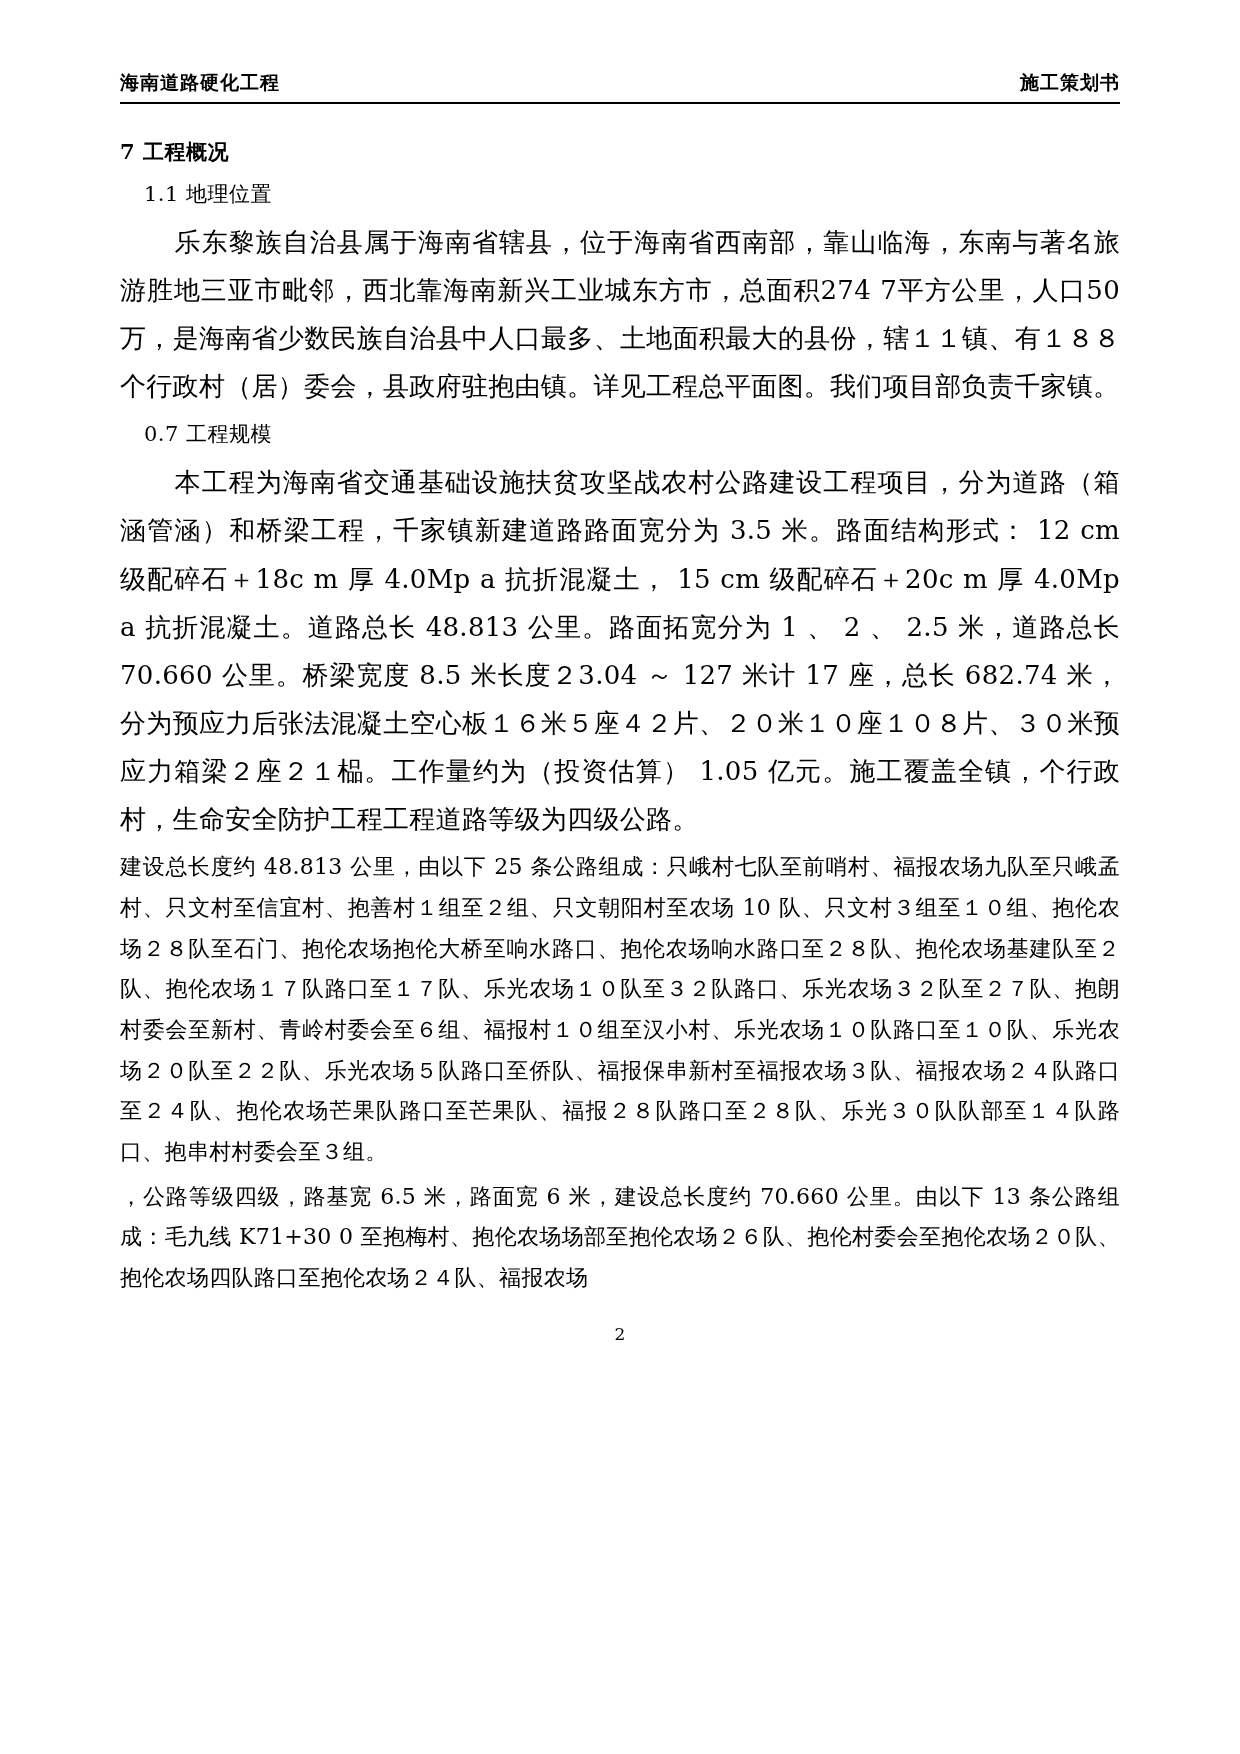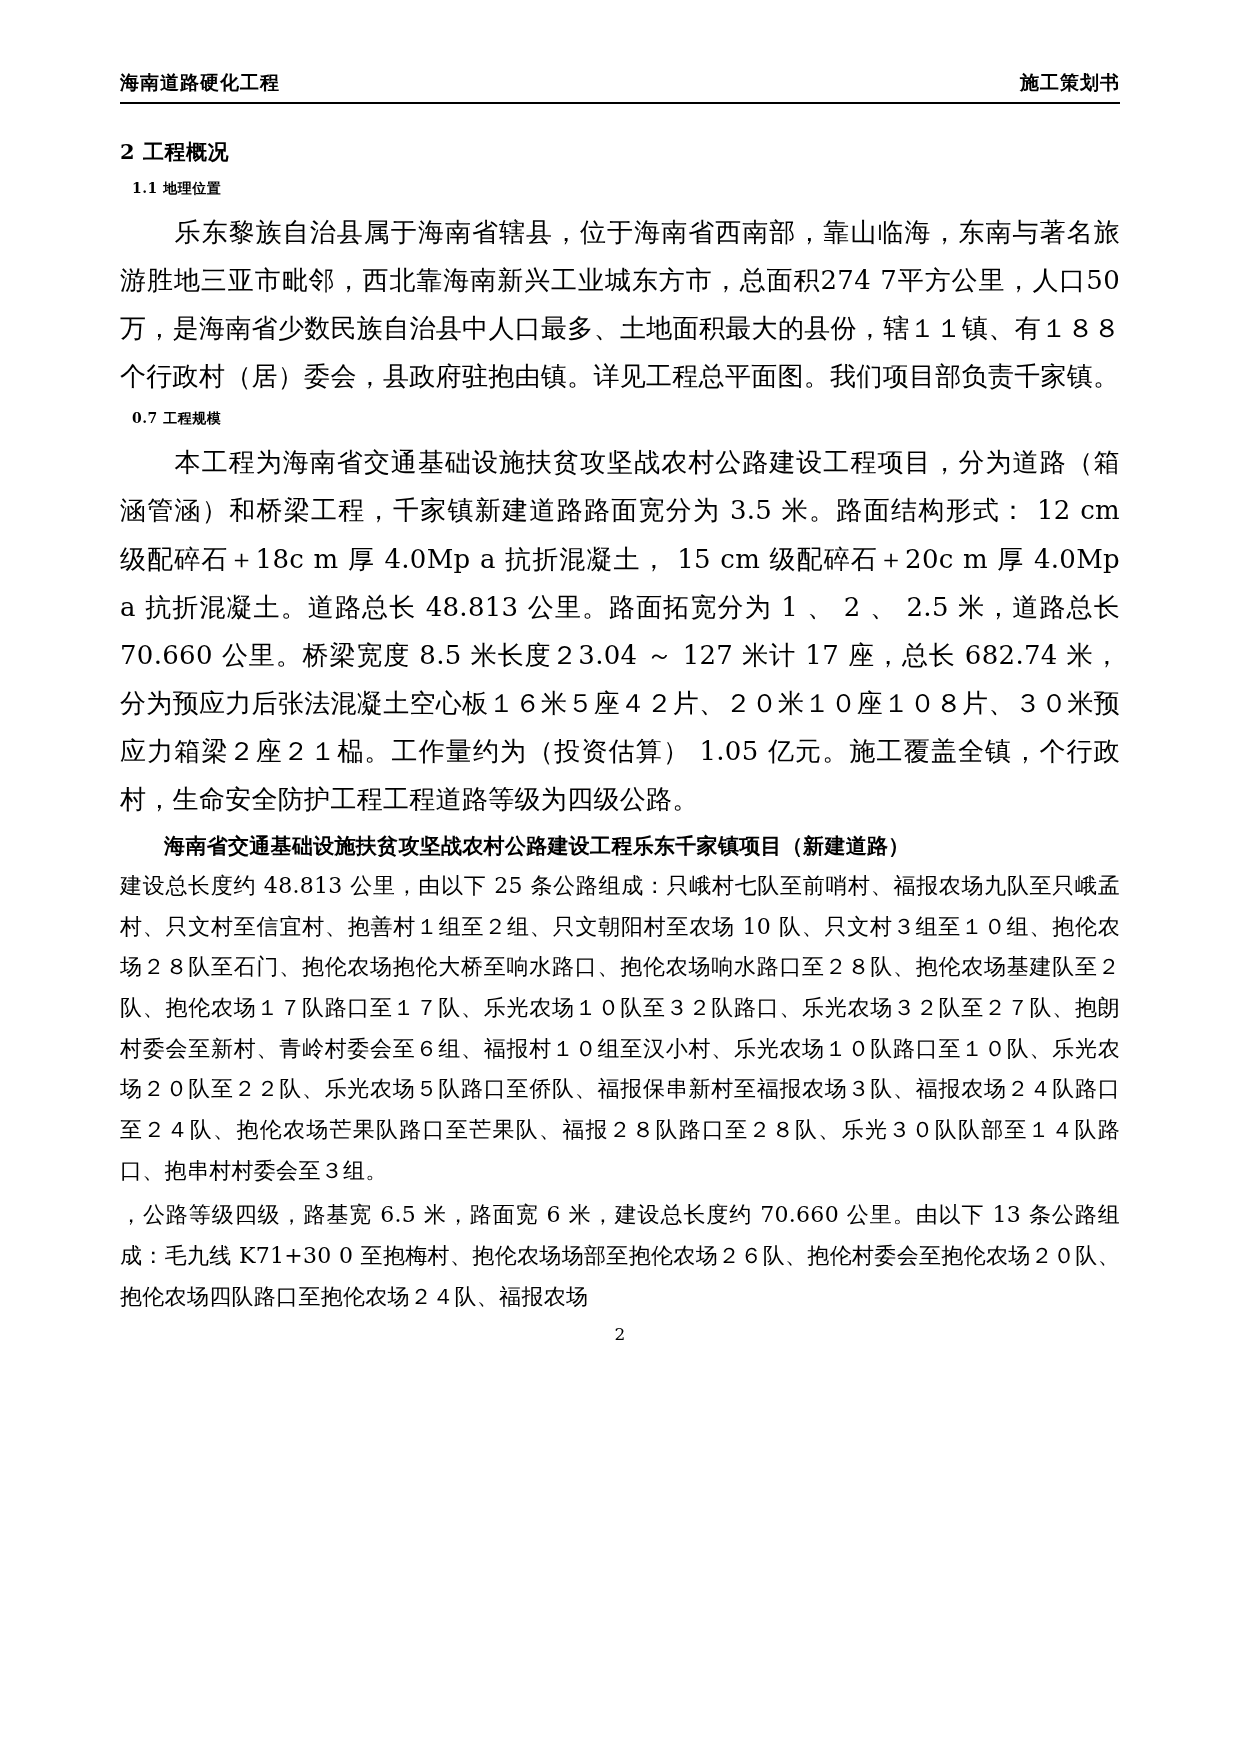--- a/index.html
+++ b/index.html
@@ -34,23 +34,23 @@
   .header .h-left, .header .h-right {
     font-family: "DejaVu Serif", "Liberation Serif", serif;
   }
   h1.sec {
     font-size: 21px;
     font-weight: bold;
     margin: 0 0 14px 0;
     letter-spacing: 0.5px;
   }
   h2.sub {
-    font-size: 14px;
-    font-weight: bold;
-    margin: 10px 0 10px 12px;
+    font-size: 21px;
+    font-weight: normal;
+    margin: 10px 0 10px 24px;
     letter-spacing: 0.5px;
   }
   p.body {
     font-size: 26px;
     line-height: 1.85;
     margin: 0 0 4px 0;
     text-align: justify;
     text-justify: inter-ideograph;
     letter-spacing: 0.3px;
   }
@@ -87,31 +87,30 @@
 </head>
 <body>
 
 <div class="page">
 
   <div class="header">
     <div class="h-left">海南道路硬化工程</div>
     <div class="h-right">施工策划书</div>
   </div>
 
-  <h1 class="sec">2 工程概况</h1>
+  <h1 class="sec">7 工程概况</h1>
 
   <h2 class="sub">1.1 地理位置</h2>
 
   <p class="body indent">乐东黎族自治县属于海南省辖县，位于海南省西南部，靠山临海，东南与著名旅游胜地三亚市毗邻，西北靠海南新兴工业城东方市，总面积274 7平方公里，人口50万，是海南省少数民族自治县中人口最多、土地面积最大的县份，辖１１镇、有１８８个行政村（居）委会，县政府驻抱由镇。详见工程总平面图。我们项目部负责千家镇。</p>
 
   <h2 class="sub">0.7 工程规模</h2>
 
   <p class="body indent">本工程为海南省交通基础设施扶贫攻坚战农村公路建设工程项目，分为道路（箱涵管涵）和桥梁工程，千家镇新建道路路面宽分为 3.5 米。路面结构形式： 12 cm 级配碎石＋18c m 厚 4.0Mp a 抗折混凝土， 15 cm 级配碎石＋20c m 厚 4.0Mp a 抗折混凝土。道路总长 48.813 公里。路面拓宽分为 1 、 2 、 2.5 米，道路总长 70.660 公里。桥梁宽度 8.5 米长度２3.04 ～ 127 米计 17 座，总长 682.74 米，分为预应力后张法混凝土空心板１６米５座４２片、２０米１０座１０８片、３０米预应力箱梁２座２１榀。工作量约为（投资估算） 1.05 亿元。施工覆盖全镇，个行政村，生命安全防护工程工程道路等级为四级公路。</p>
 
-  <p class="bold-head">海南省交通基础设施扶贫攻坚战农村公路建设工程乐东千家镇项目（新建道路）</p>
 
   <p class="run-on">建设总长度约 48.813 公里，由以下 25 条公路组成：只峨村七队至前哨村、福报农场九队至只峨孟村、只文村至信宜村、抱善村１组至２组、只文朝阳村至农场 10 队、只文村３组至１０组、抱伦农场２８队至石门、抱伦农场抱伦大桥至响水路口、抱伦农场响水路口至２８队、抱伦农场基建队至２队、抱伦农场１７队路口至１７队、乐光农场１０队至３２队路口、乐光农场３２队至２７队、抱朗村委会至新村、青岭村委会至６组、福报村１０组至汉小村、乐光农场１０队路口至１０队、乐光农场２０队至２２队、乐光农场５队路口至侨队、福报保串新村至福报农场３队、福报农场２４队路口至２４队、抱伦农场芒果队路口至芒果队、福报２８队路口至２８队、乐光３０队队部至１４队路口、抱串村村委会至３组。</p>
 
 
   <p class="run-on">，公路等级四级，路基宽 6.5 米，路面宽 6 米，建设总长度约 70.660 公里。由以下 13 条公路组成：毛九线 K71+30 0 至抱梅村、抱伦农场场部至抱伦农场２６队、抱伦村委会至抱伦农场２０队、抱伦农场四队路口至抱伦农场２４队、福报农场</p>
 
   <div class="footer">2</div>
 
 </div>
 

